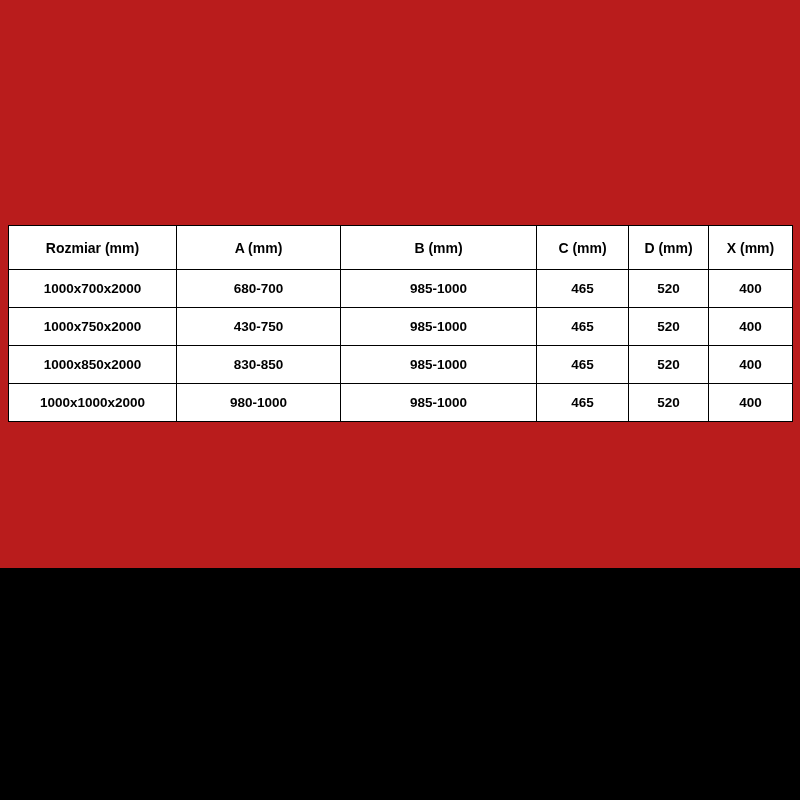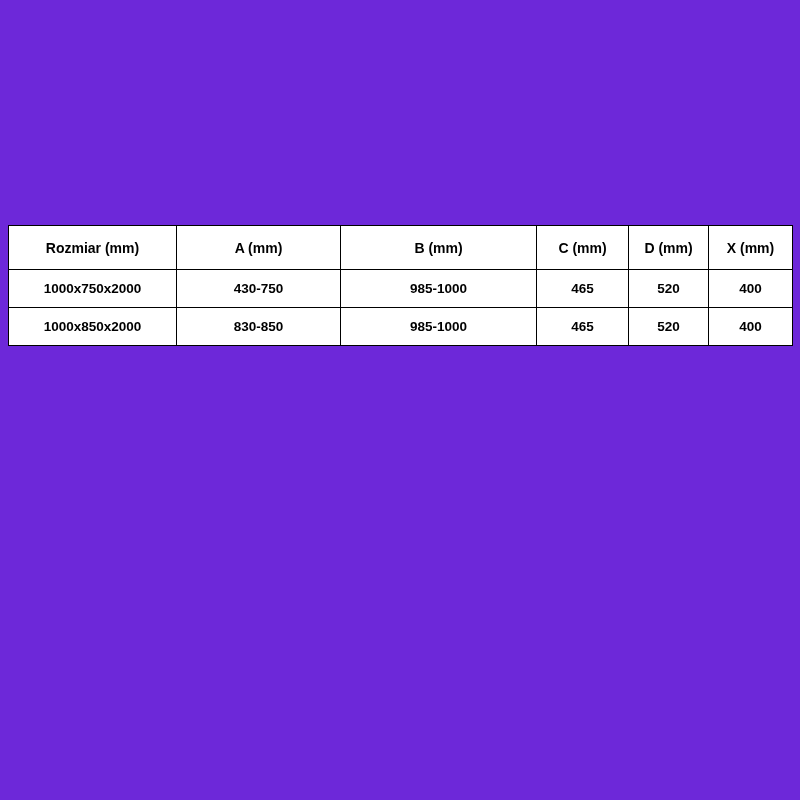--- a/index.html
+++ b/index.html
@@ -9,22 +9,22 @@
   }
   body {
     width: 800px;
     height: 800px;
     font-family: "Liberation Sans", sans-serif;
     overflow: hidden;
   }
   .page {
     position: relative;
     width: 800px;
-    height: 800px;
-    background: #6d28d9;
+    height: 568px;
+    background: #b91c1c;
   }
   .table-wrap {
     position: absolute;
     left: 8px;
     top: 225px;
     width: 784px;
     background: #ffffff;
   }
   table.spec {
     width: 784px;
@@ -78,31 +78,47 @@
           <th>Rozmiar (mm)</th>
           <th>A (mm)</th>
           <th>B (mm)</th>
           <th>C (mm)</th>
           <th>D (mm)</th>
           <th>X (mm)</th>
         </tr>
       </thead>
       <tbody>
         <tr>
+          <td>1000x700x2000</td>
+          <td>680-700</td>
+          <td>985-1000</td>
+          <td>465</td>
+          <td>520</td>
+          <td>400</td>
+        </tr>
+        <tr>
           <td>1000x750x2000</td>
           <td>430-750</td>
           <td>985-1000</td>
           <td>465</td>
           <td>520</td>
           <td>400</td>
         </tr>
         <tr>
           <td>1000x850x2000</td>
           <td>830-850</td>
           <td>985-1000</td>
           <td>465</td>
           <td>520</td>
           <td>400</td>
         </tr>
+        <tr>
+          <td>1000x1000x2000</td>
+          <td>980-1000</td>
+          <td>985-1000</td>
+          <td>465</td>
+          <td>520</td>
+          <td>400</td>
+        </tr>
       </tbody>
     </table>
   </div>
 </div>
 
 </body></html>

